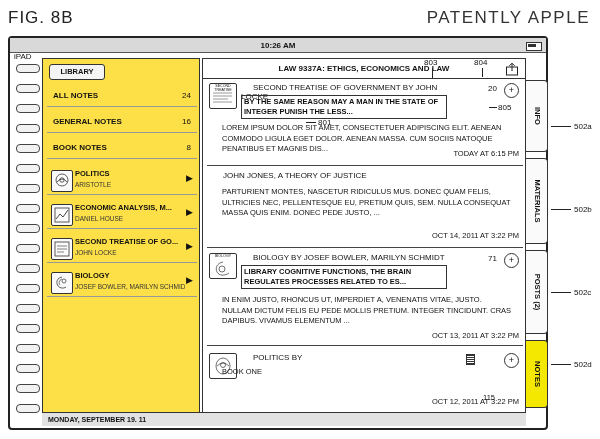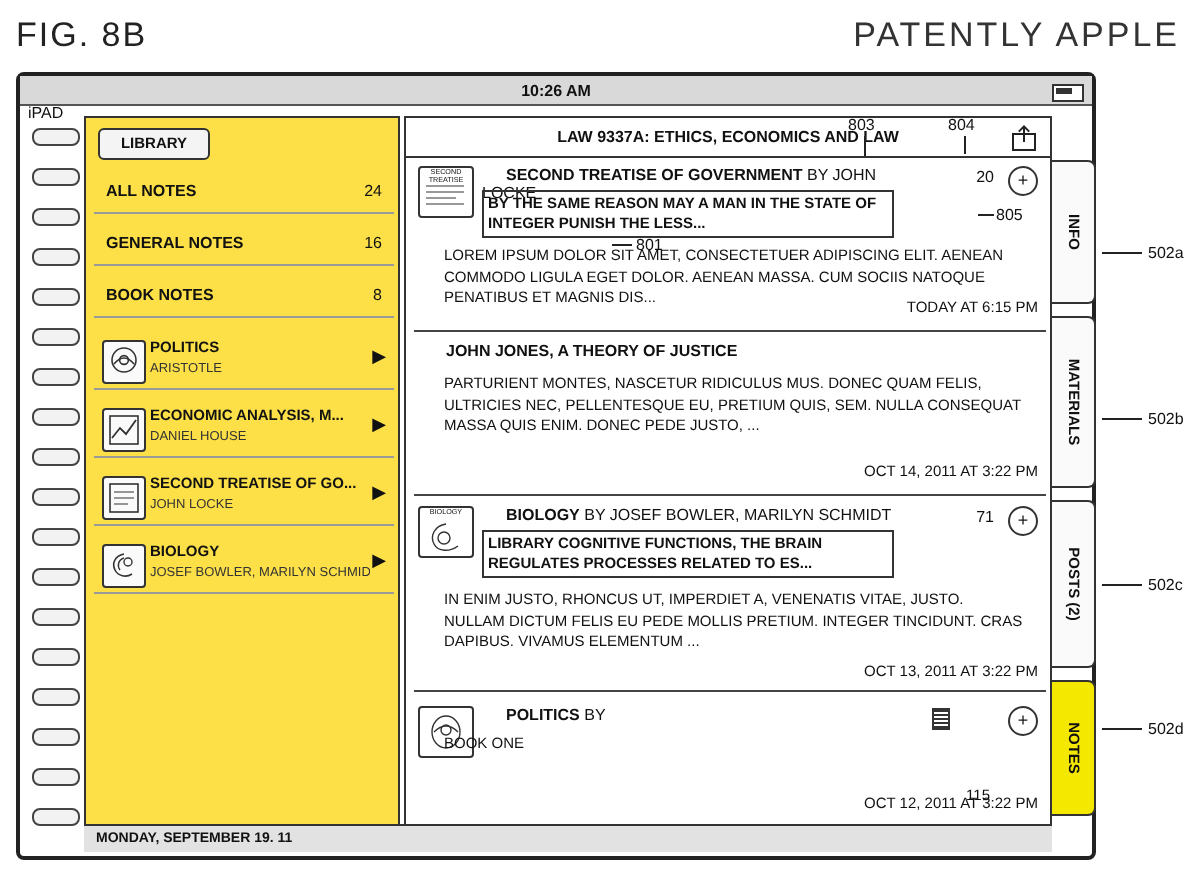--- a/index.html
+++ b/index.html
@@ -199,21 +199,21 @@
   .entry .ethumb .cap {
     position: absolute; left: 0; top: 0; width: 100%;
     font-size: 3.6px; text-align: center; color: #111;
     line-height: 4.2px;
   }
   .entry .etitle {
     position: absolute; left: 38px; top: 2px;
     font-size: 8px; color: #111;
     width: 212px;
   }
-  .entry .etitle b { font-weight: bold; padding-left: 12px; }
+  .entry .etitle b { font-weight: normal; padding-left: 12px; }
   .entry .etitle .by { font-weight: normal; }
   .entry .quote {
     position: absolute;
     left: 38px; top: 14px;
     width: 206px;
     border: 1px solid #333;
     font-size: 7.5px;
     font-weight: bold;
     line-height: 10px;
     padding: 1px 2px;

